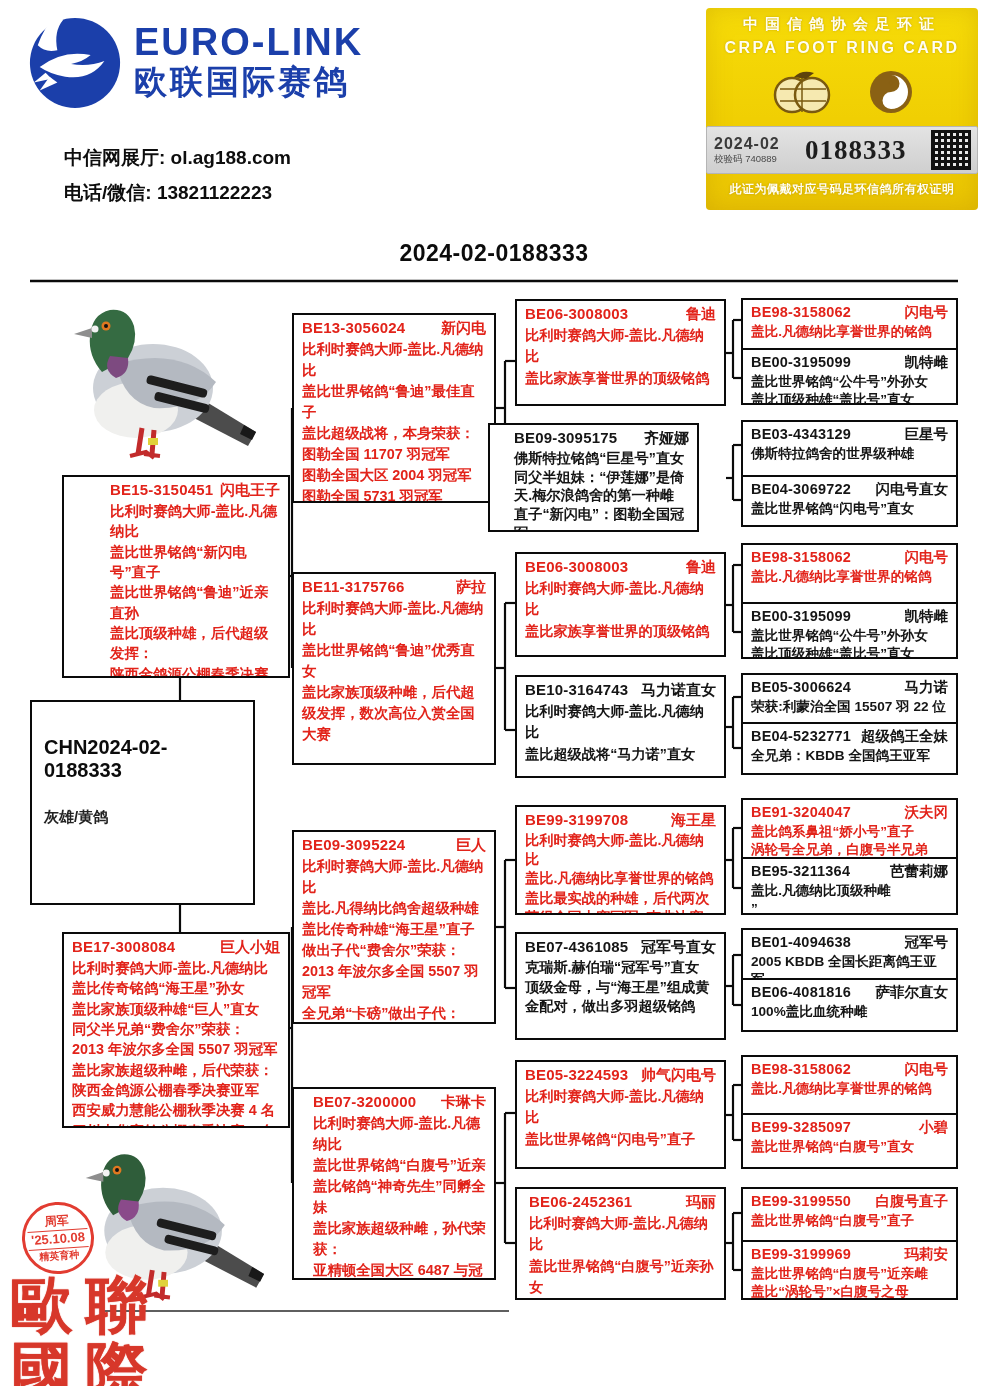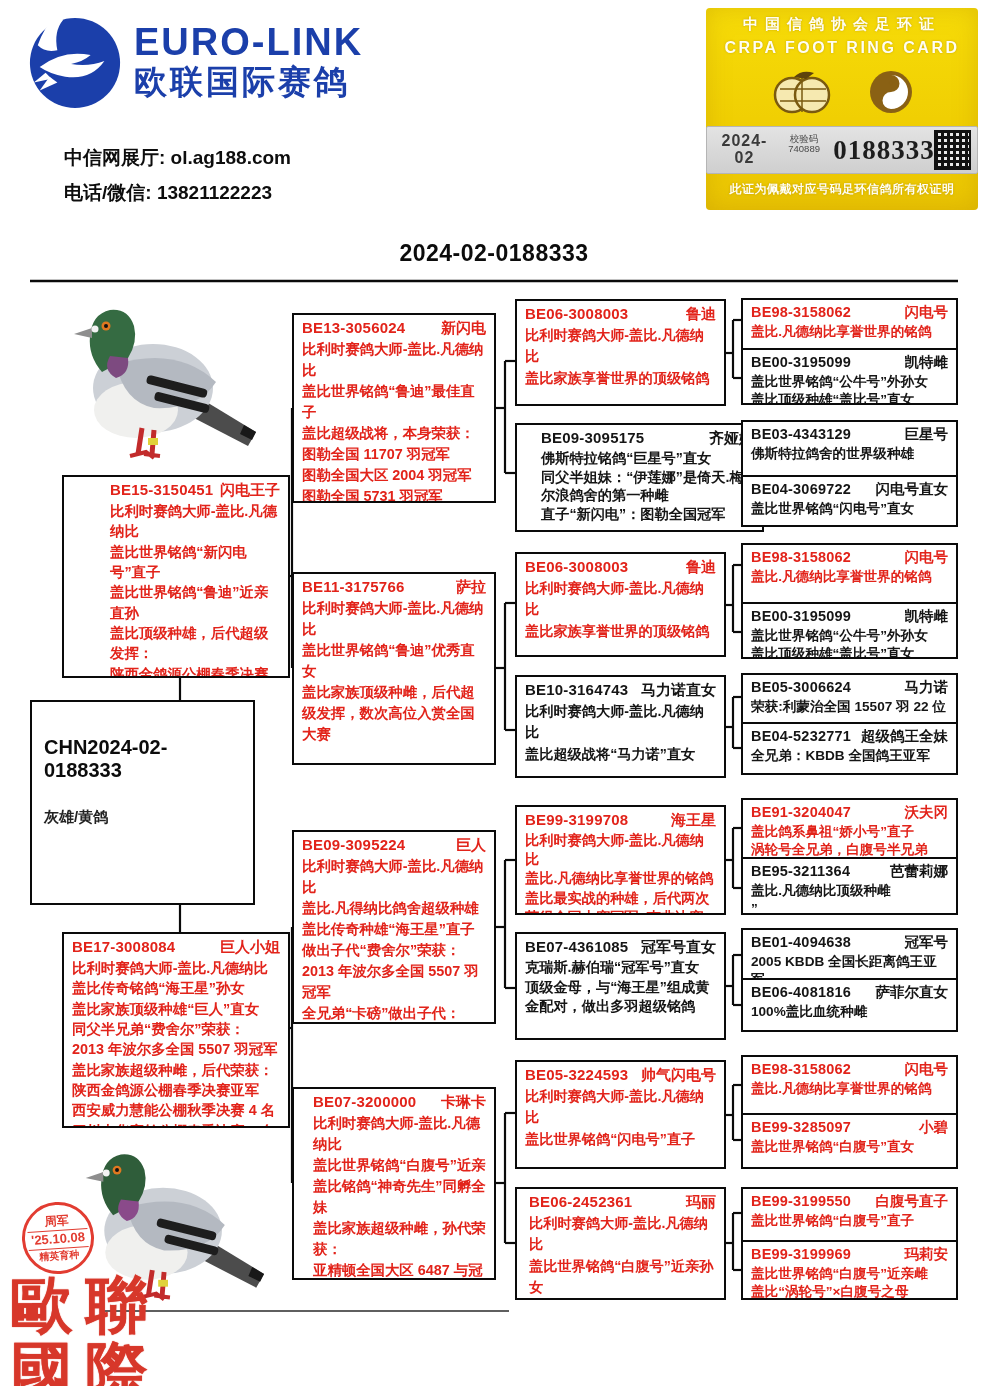--- a/index.html
+++ b/index.html
@@ -16,21 +16,21 @@
   
   .ringcard{position:absolute;left:706px;top:8px;width:272px;height:202px;box-sizing:border-box;
     background:linear-gradient(180deg,#f7dc08 0%,#f0cf03 55%,#eac403 100%);
     border-radius:4px;padding:7px 0;text-align:center;
     box-shadow:inset 0 0 24px rgba(180,140,0,.35);}
   .rc-cn{font-size:15px;font-weight:700;color:#fffef2;letter-spacing:7px;text-shadow:0 0 2px rgba(150,110,0,.5);}
   .rc-en{font-size:16px;font-weight:700;color:#fffef2;letter-spacing:2.5px;margin-top:5px;text-shadow:0 0 2px rgba(150,110,0,.5);}
   .rc-emblems{display:flex;justify-content:center;align-items:center;gap:34px;margin-top:9px;height:52px;}
   .rc-strip{margin-top:8px;height:48px;background:linear-gradient(180deg,#e3e3e3,#cfcfcf);border:1px solid #b5b5b5;
     border-radius:2px;display:flex;align-items:center;justify-content:space-between;padding:3px 7px;box-sizing:border-box;}
-  .rc-series{display:flex;flex-direction:row;align-items:flex-start;line-height:1.05;}
+  .rc-series{display:flex;flex-direction:column;align-items:flex-start;line-height:1.05;}
   .rc-year{font-size:16px;font-weight:700;color:#3a3a3a;letter-spacing:1px;}
   .rc-check{font-size:9.5px;color:#4a4a4a;margin-top:1px;}
   .rc-number{font-family:"Liberation Serif","DejaVu Serif",serif;font-size:27px;font-weight:700;color:#1d1d1d;letter-spacing:1px;}
   .rc-qr{width:38px;height:38px;background:
       repeating-linear-gradient(0deg,#111 0 3px,transparent 3px 6px),
       repeating-linear-gradient(90deg,#111 0 3px,#e8e8e8 3px 6px);outline:2px solid #111;outline-offset:-1px;}
   .rc-footer{font-size:12px;font-weight:700;color:#fffef2;margin-top:7px;letter-spacing:.5px;text-shadow:0 0 2px rgba(150,110,0,.5);}
   
   .page-title{position:absolute;left:0;top:240px;width:988px;text-align:center;font-size:23px;font-weight:800;color:#0c0c0c;letter-spacing:.5px;}
   
@@ -308,21 +308,21 @@
 
 <div class="pbox red c3" style="left:515px;top:299px;width:211px;height:107px;">
   <div class="phead">
       <span class="ring">BE06-3008003</span>
       <span class="pname">鲁迪</span>
     </div>
   <div class="plines">比利时赛鸽大师-盖比.凡德纳比
 盖比家族享誉世界的顶级铭鸽</div>
 </div>
 
-<div class="pbox black c3" style="left:515px;top:423px;width:249px;height:109px;padding-left:24px;">
+<div class="pbox black c3" style="left:488px;top:423px;width:211px;height:109px;padding-left:24px;">
   <div class="phead">
       <span class="ring">BE09-3095175</span>
       <span class="pname">齐娅娜</span>
     </div>
   <div class="plines" style="line-height:1.32;">佛斯特拉铭鸽“巨星号”直女
 同父半姐妹：“伊莲娜”是倚天.梅尔浪鸽舍的第一种雌
 直子“新闪电”：图勒全国冠军</div>
 </div>
 
 <div class="pbox red c3" style="left:515px;top:552px;width:211px;height:105px;">

